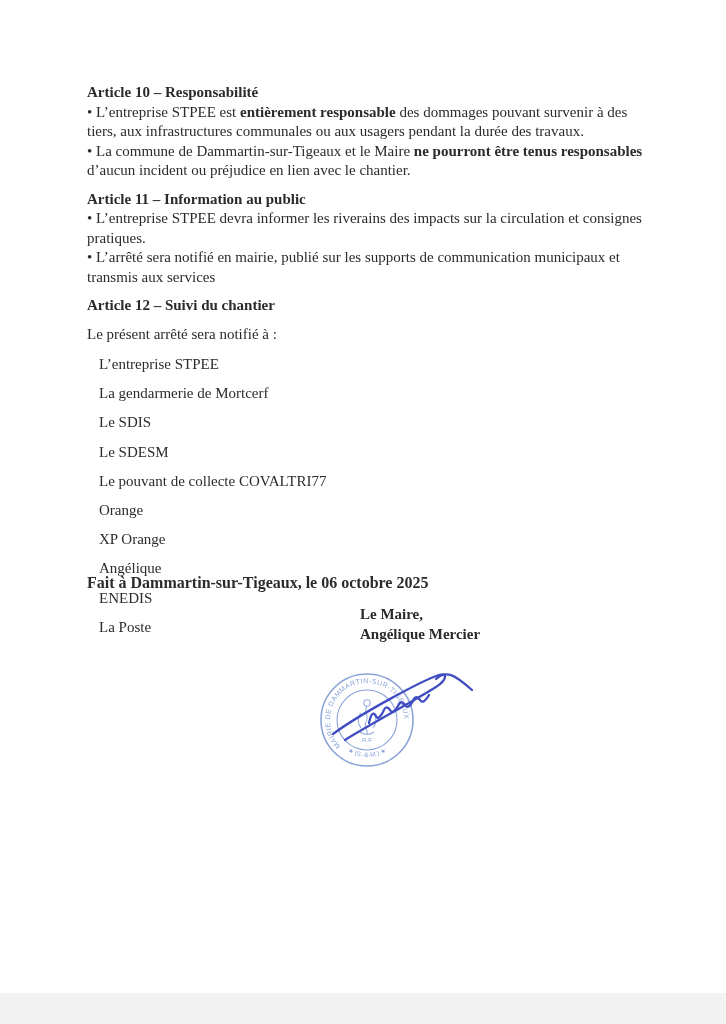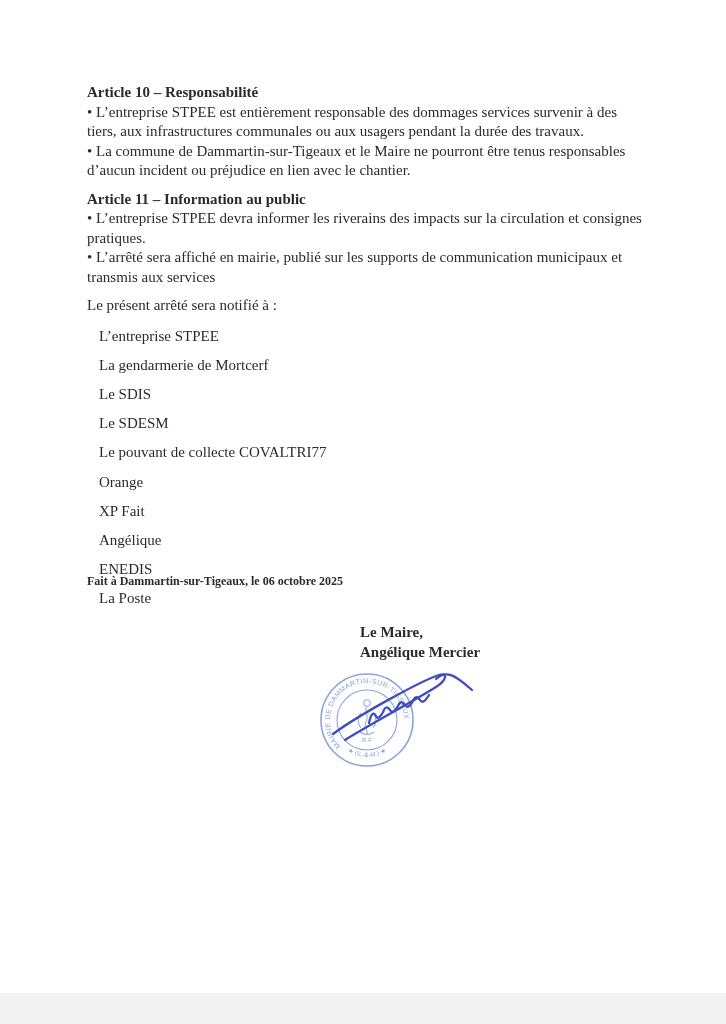--- a/index.html
+++ b/index.html
@@ -19,67 +19,68 @@
   .article-heading{
     font-size:15px;font-weight:bold;margin:0;
     line-height:19.5px;white-space:nowrap;
   }
   .text-line{
     margin:0;font-size:15px;line-height:19.5px;white-space:nowrap;
   }
   .list-line{
     margin:12px;font-size:15px;line-height:17.2px;white-space:nowrap;
   }
-  .b{font-weight:normal;}
+  .b{font-weight:bold;}
   .dateline{
     position:absolute;left:87px;top:574px;margin:0;
-    font-size:12px;font-weight:bold;white-space:nowrap;text-align:right;
+    font-size:16px;font-weight:bold;white-space:nowrap;text-align:right;
   }
   .sig-block{
-    position:absolute;left:360px;top:622px;
+    position:absolute;left:360px;top:604px;
     font-size:15px;font-weight:bold;line-height:20px;
   }
   .sig-block p{margin:0;white-space:nowrap;}
   .seal-area{
     position:absolute;left:315px;top:666px;width:210px;height:112px;
   }
   .seal-area svg{display:block;}
   .seal-text{font-family:"Liberation Sans", sans-serif;}
 </style>
 </head>
 <body>
 
 <div class="page">
 
   <div class="articles">
       <section class="article-section">
         <h2 class="article-heading">Article 10 – Responsabilité</h2>
-        <p class="text-line"><span>• L’entreprise STPEE est </span><span class="b">entièrement responsable</span><span> des dommages services survenir à des</span></p>
+        <p class="text-line"><span>• L’entreprise STPEE est </span><span class="b">entièrement responsable</span><span> des dommages pouvant survenir à des</span></p>
         <p class="text-line"><span>tiers, aux infrastructures communales ou aux usagers pendant la durée des travaux.</span></p>
         <p class="text-line"><span>• La commune de Dammartin-sur-Tigeaux et le Maire </span><span class="b">ne pourront être tenus responsables</span></p>
         <p class="text-line"><span>d’aucun incident ou préjudice en lien avec le chantier.</span></p>
       </section>
       <section class="article-section">
         <h2 class="article-heading">Article 11 – Information au public</h2>
         <p class="text-line"><span>• L’entreprise STPEE devra informer les riverains des impacts sur la circulation et consignes</span></p>
         <p class="text-line"><span>pratiques.</span></p>
-        <p class="text-line"><span>• L’arrêté sera affiché en mairie, publié sur les supports de communication municipaux et</span></p>
+        <p class="text-line"><span>• L’arrêté sera notifié en mairie, publié sur les supports de communication municipaux et</span></p>
         <p class="text-line"><span>transmis aux services</span></p>
       </section>
       <section class="article-section">
+        <h2 class="article-heading">Article 12 – Suivi du chantier</h2>
       </section>
       <section class="article-section">
         <p class="text-line"><span>Le présent arrêté sera notifié à :</span></p>
         <p class="list-line">L’entreprise STPEE</p>
         <p class="list-line">La gendarmerie de Mortcerf</p>
         <p class="list-line">Le SDIS</p>
         <p class="list-line">Le SDESM</p>
         <p class="list-line">Le pouvant de collecte COVALTRI77</p>
         <p class="list-line">Orange</p>
-        <p class="list-line">XP Fait</p>
+        <p class="list-line">XP Orange</p>
         <p class="list-line">Angélique</p>
         <p class="list-line">ENEDIS</p>
         <p class="list-line">La Poste</p>
       </section>
     </div>
 
   <p class="dateline">Fait à Dammartin-sur-Tigeaux, le 06 octobre 2025</p>
 
   <div class="sig-block">
     <p>Le Maire,</p>

